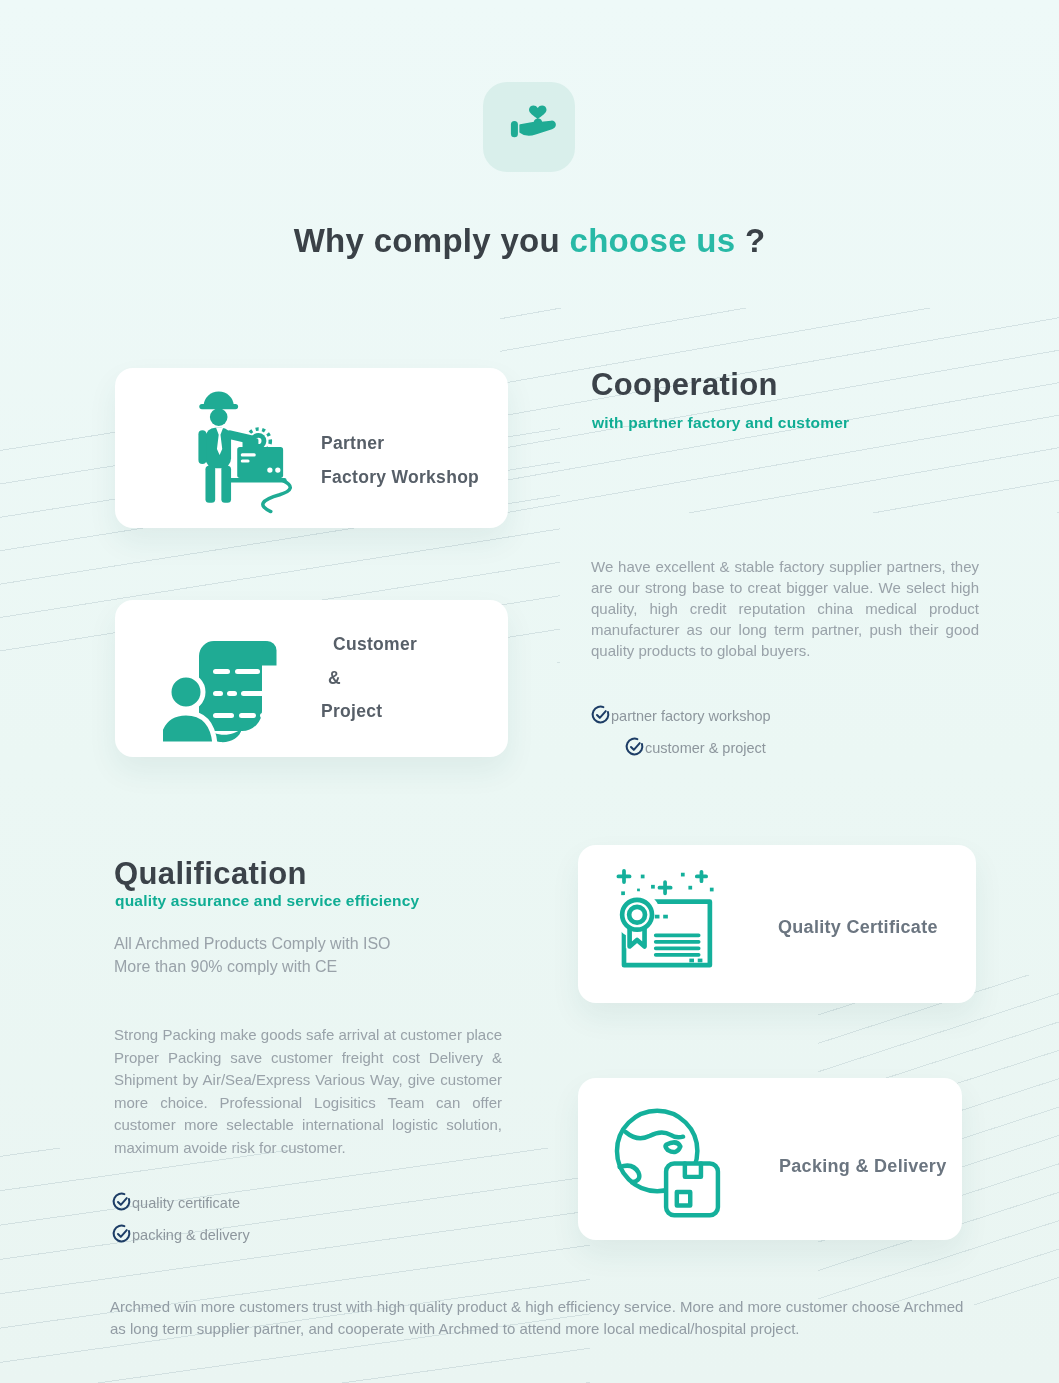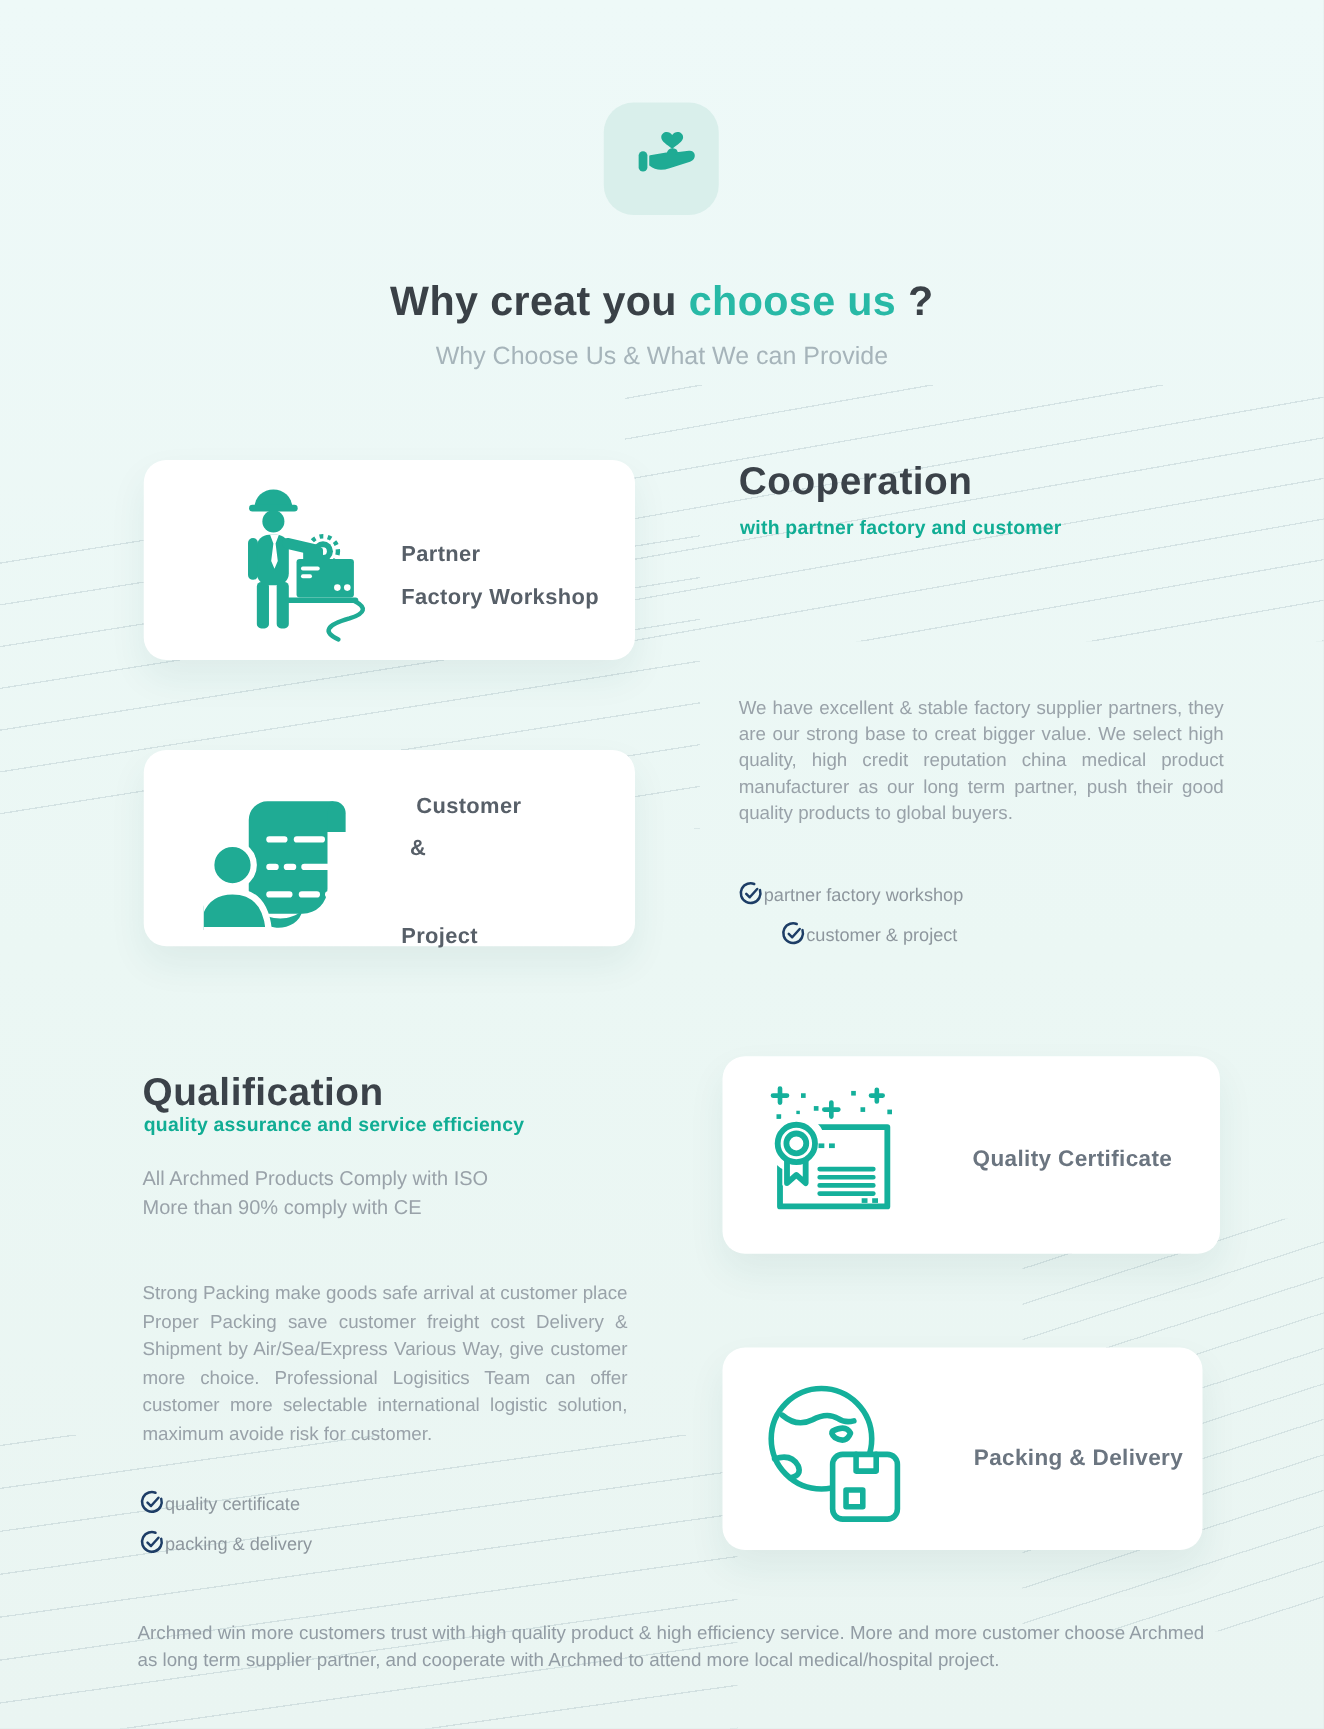--- a/index.html
+++ b/index.html
@@ -86,23 +86,22 @@
     <span>
       <svg width="56" height="56" viewBox="0 0 96 96" fill="#1fab94">
         <path d="M63,19 c-4,-7 -15,-5 -15,3 c0,6 8,10 15,16 c7,-6 15,-10 15,-16 c0,-8 -11,-10 -15,-3 z"></path>
         <rect x="17" y="41" width="12" height="28" rx="6"></rect>
         <path d="M33,48 L57,44 C59,36 70,37 69,44 L86,42 C94,41 95,51 87,54 L59,63 C47,67 38,64 33,60 Z" stroke="#1fab94" stroke-width="3" stroke-linejoin="round"></path>
       </svg>
     </span>
   </div>
 
   <div class="page-title">
-    <span>Why creat you </span><span class="hl">choose us</span><span> ?</span>
-  </div>
-  <div class="page-subtitle">Why Choose Us &amp; What We can Provide</div>
+    <span>Why comply you </span><span class="hl">choose us</span><span> ?</span>
+  </div>
 
   <div class="card c1" style="left:115px;top:368px;width:393px;height:160px;">
     <span class="icon" style="left:34px;top:12px;">
       <svg width="150" height="136" viewBox="0 0 170 150" fill="#1fab94">
         <path d="M62,27 a17,16 0 0 1 34,0 z"></path>
         <rect x="57" y="25" width="44" height="6" rx="3"></rect>
         <circle cx="79" cy="40" r="10"></circle>
         <rect x="64" y="52" width="29" height="46" rx="11"></rect>
         <rect x="56" y="55" width="9" height="38" rx="4.5"></rect>
         <rect x="88" y="54" width="44" height="10" rx="5" transform="rotate(13 88 54)"></rect>
@@ -140,21 +139,21 @@
         <rect x="78" y="77" width="24" height="5" rx="2.5" fill="#ffffff"></rect>
         <rect x="50" y="99" width="21" height="5" rx="2.5" fill="#ffffff"></rect>
         <rect x="76" y="99" width="17" height="5" rx="2.5" fill="#ffffff"></rect>
         <rect x="97" y="99" width="7" height="5" rx="2.5" fill="#ffffff"></rect>
         <circle cx="23" cy="78" r="17" stroke="#ffffff" stroke-width="5"></circle>
         <path d="M-6,130 q3,-31 29,-31 q26,0 29,31 z" stroke="#ffffff" stroke-width="5"></path>
       </svg>
     </span>
     <div class="label" style="left:206px;top:34px;margin-left:12px;">Customer</div>
     <div class="label" style="left:213px;top:68px;">&amp;</div>
-    <div class="label" style="left:206px;top:101px;margin-top:37px;">Project</div>
+    <div class="label" style="left:206px;top:101px;">Project</div>
   </div>
 
   <div class="card c3" style="left:578px;top:845px;width:398px;height:158px;">
     <span class="icon" style="left:18px;top:10px;">
       <svg width="140" height="140" viewBox="0 0 150 150" fill="none" stroke="#14b09b" stroke-width="5" stroke-linecap="round" stroke-linejoin="round">
         <path d="M30,17 v12 M24,23 h12" stroke-width="4"></path>
         <path d="M74,29 v12 M68,35 h12" stroke-width="4"></path>
         <path d="M113,18 v10 M108,23 h10" stroke-width="4"></path>
         <g fill="#14b09b" stroke="none">
           <rect x="48" y="21" width="4" height="4"></rect>

